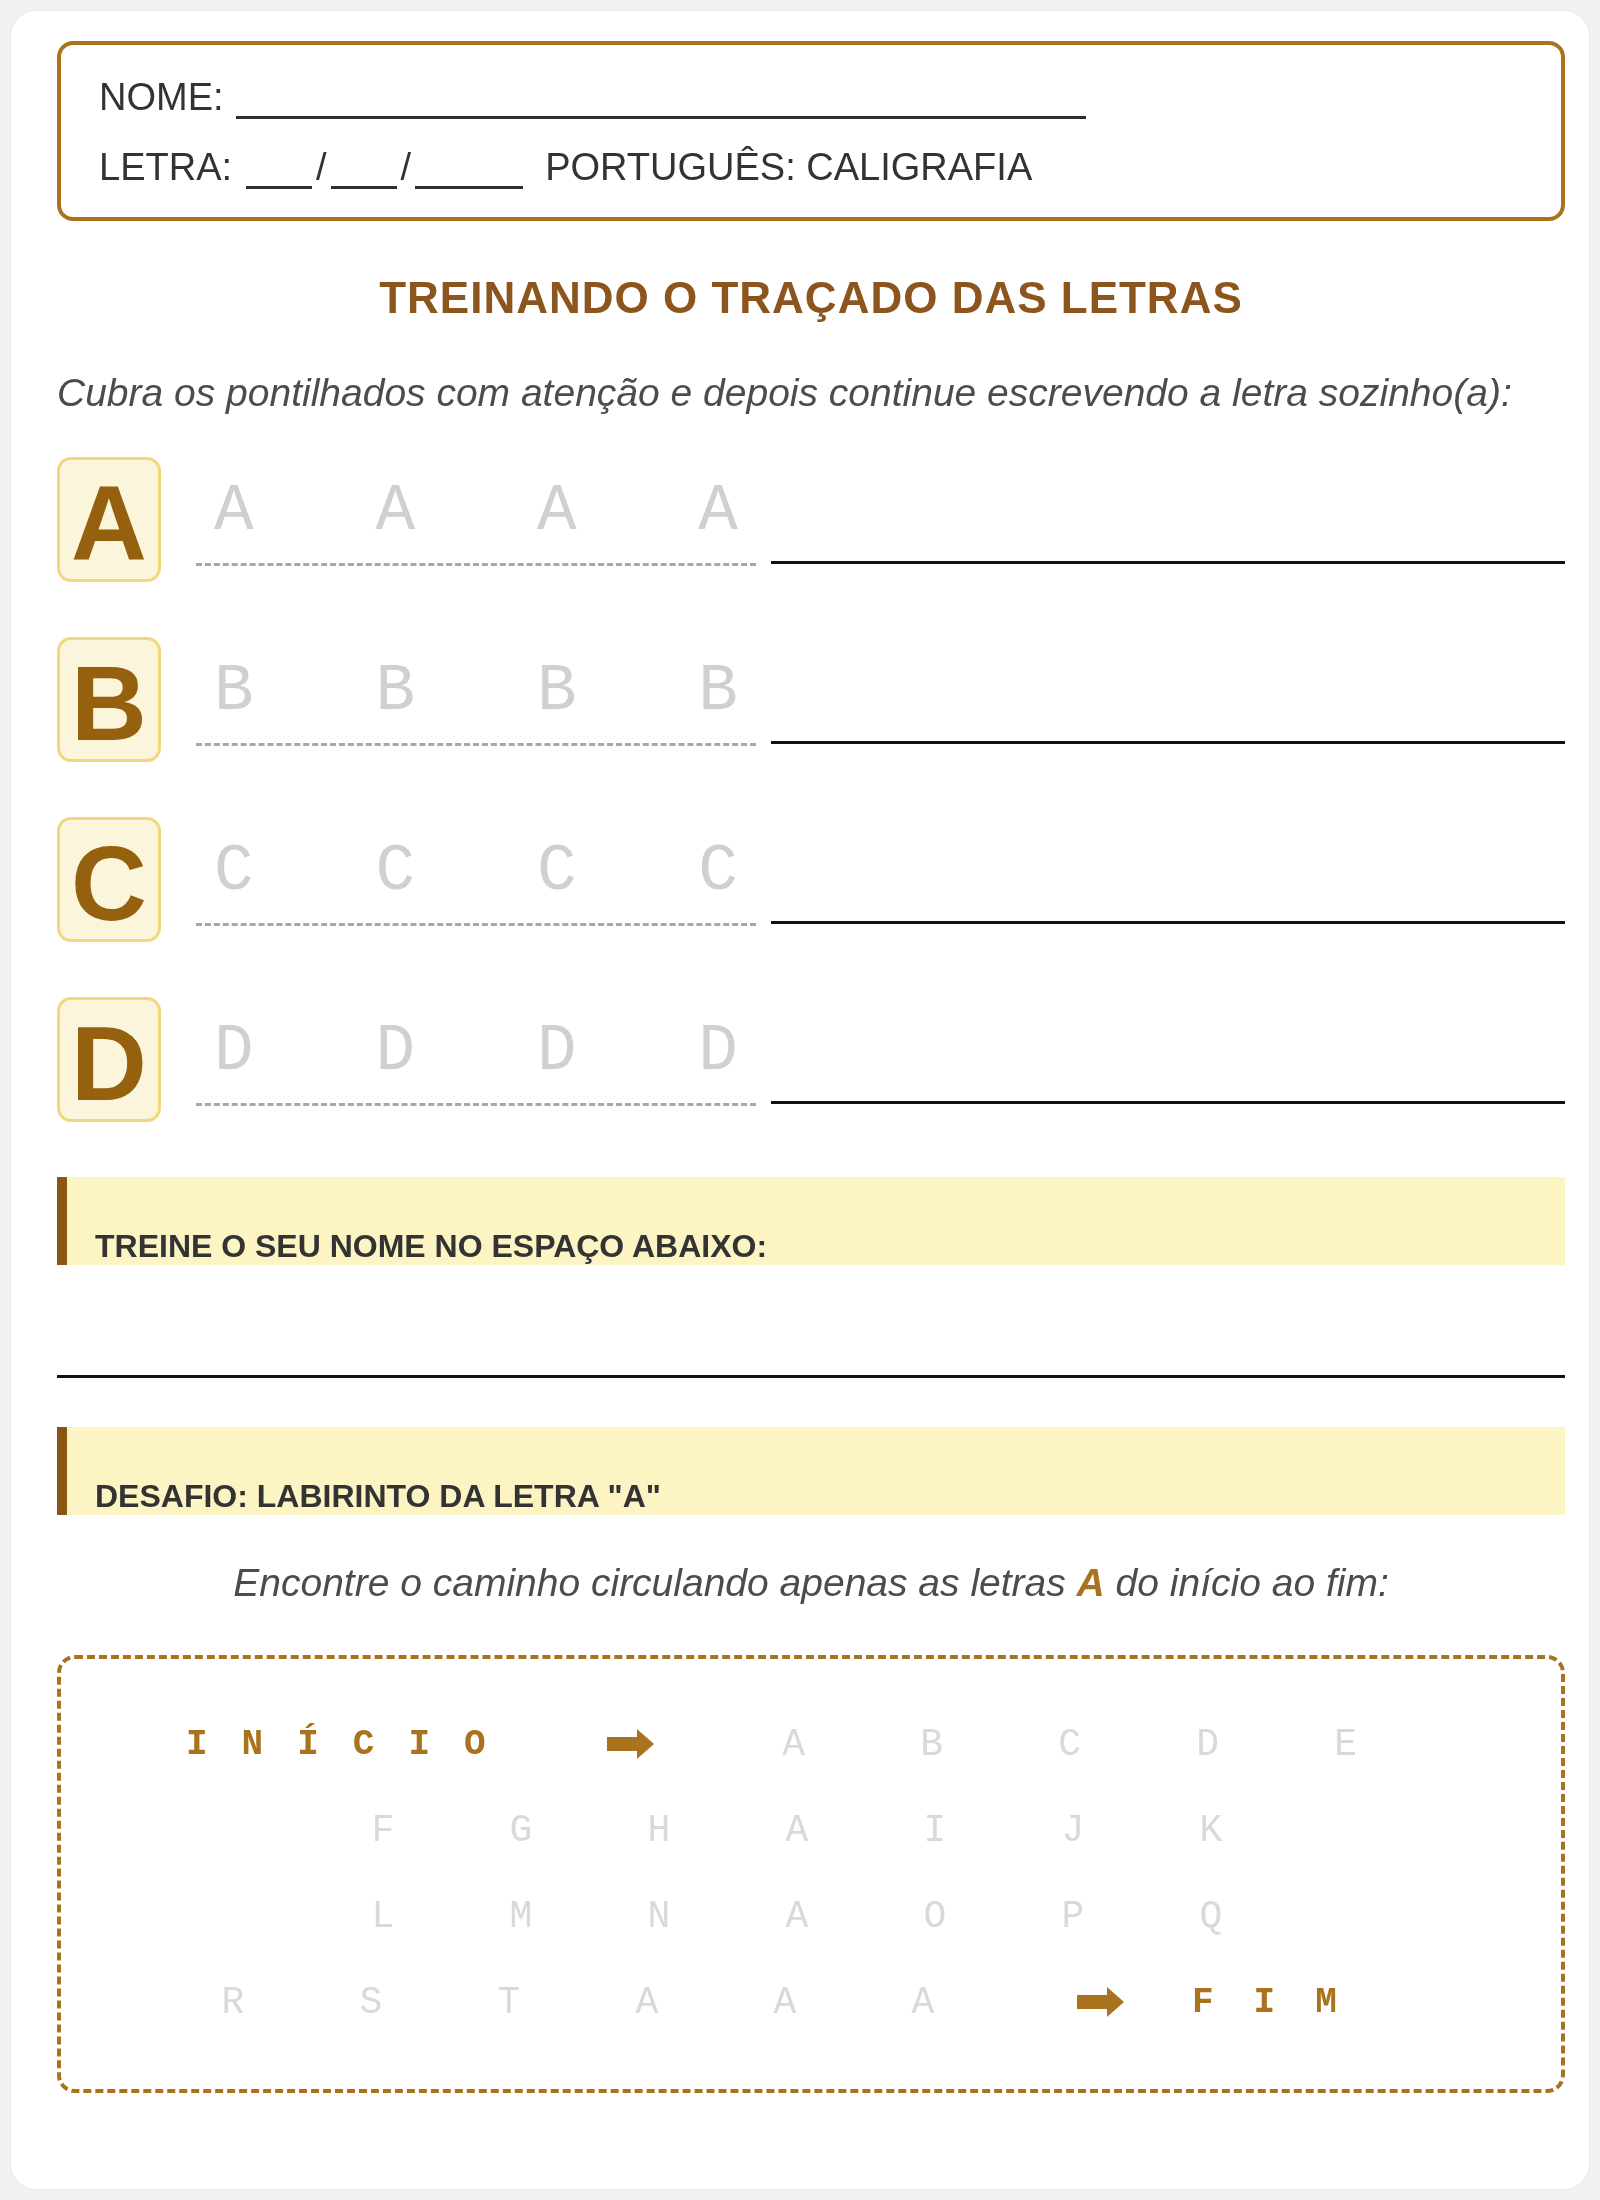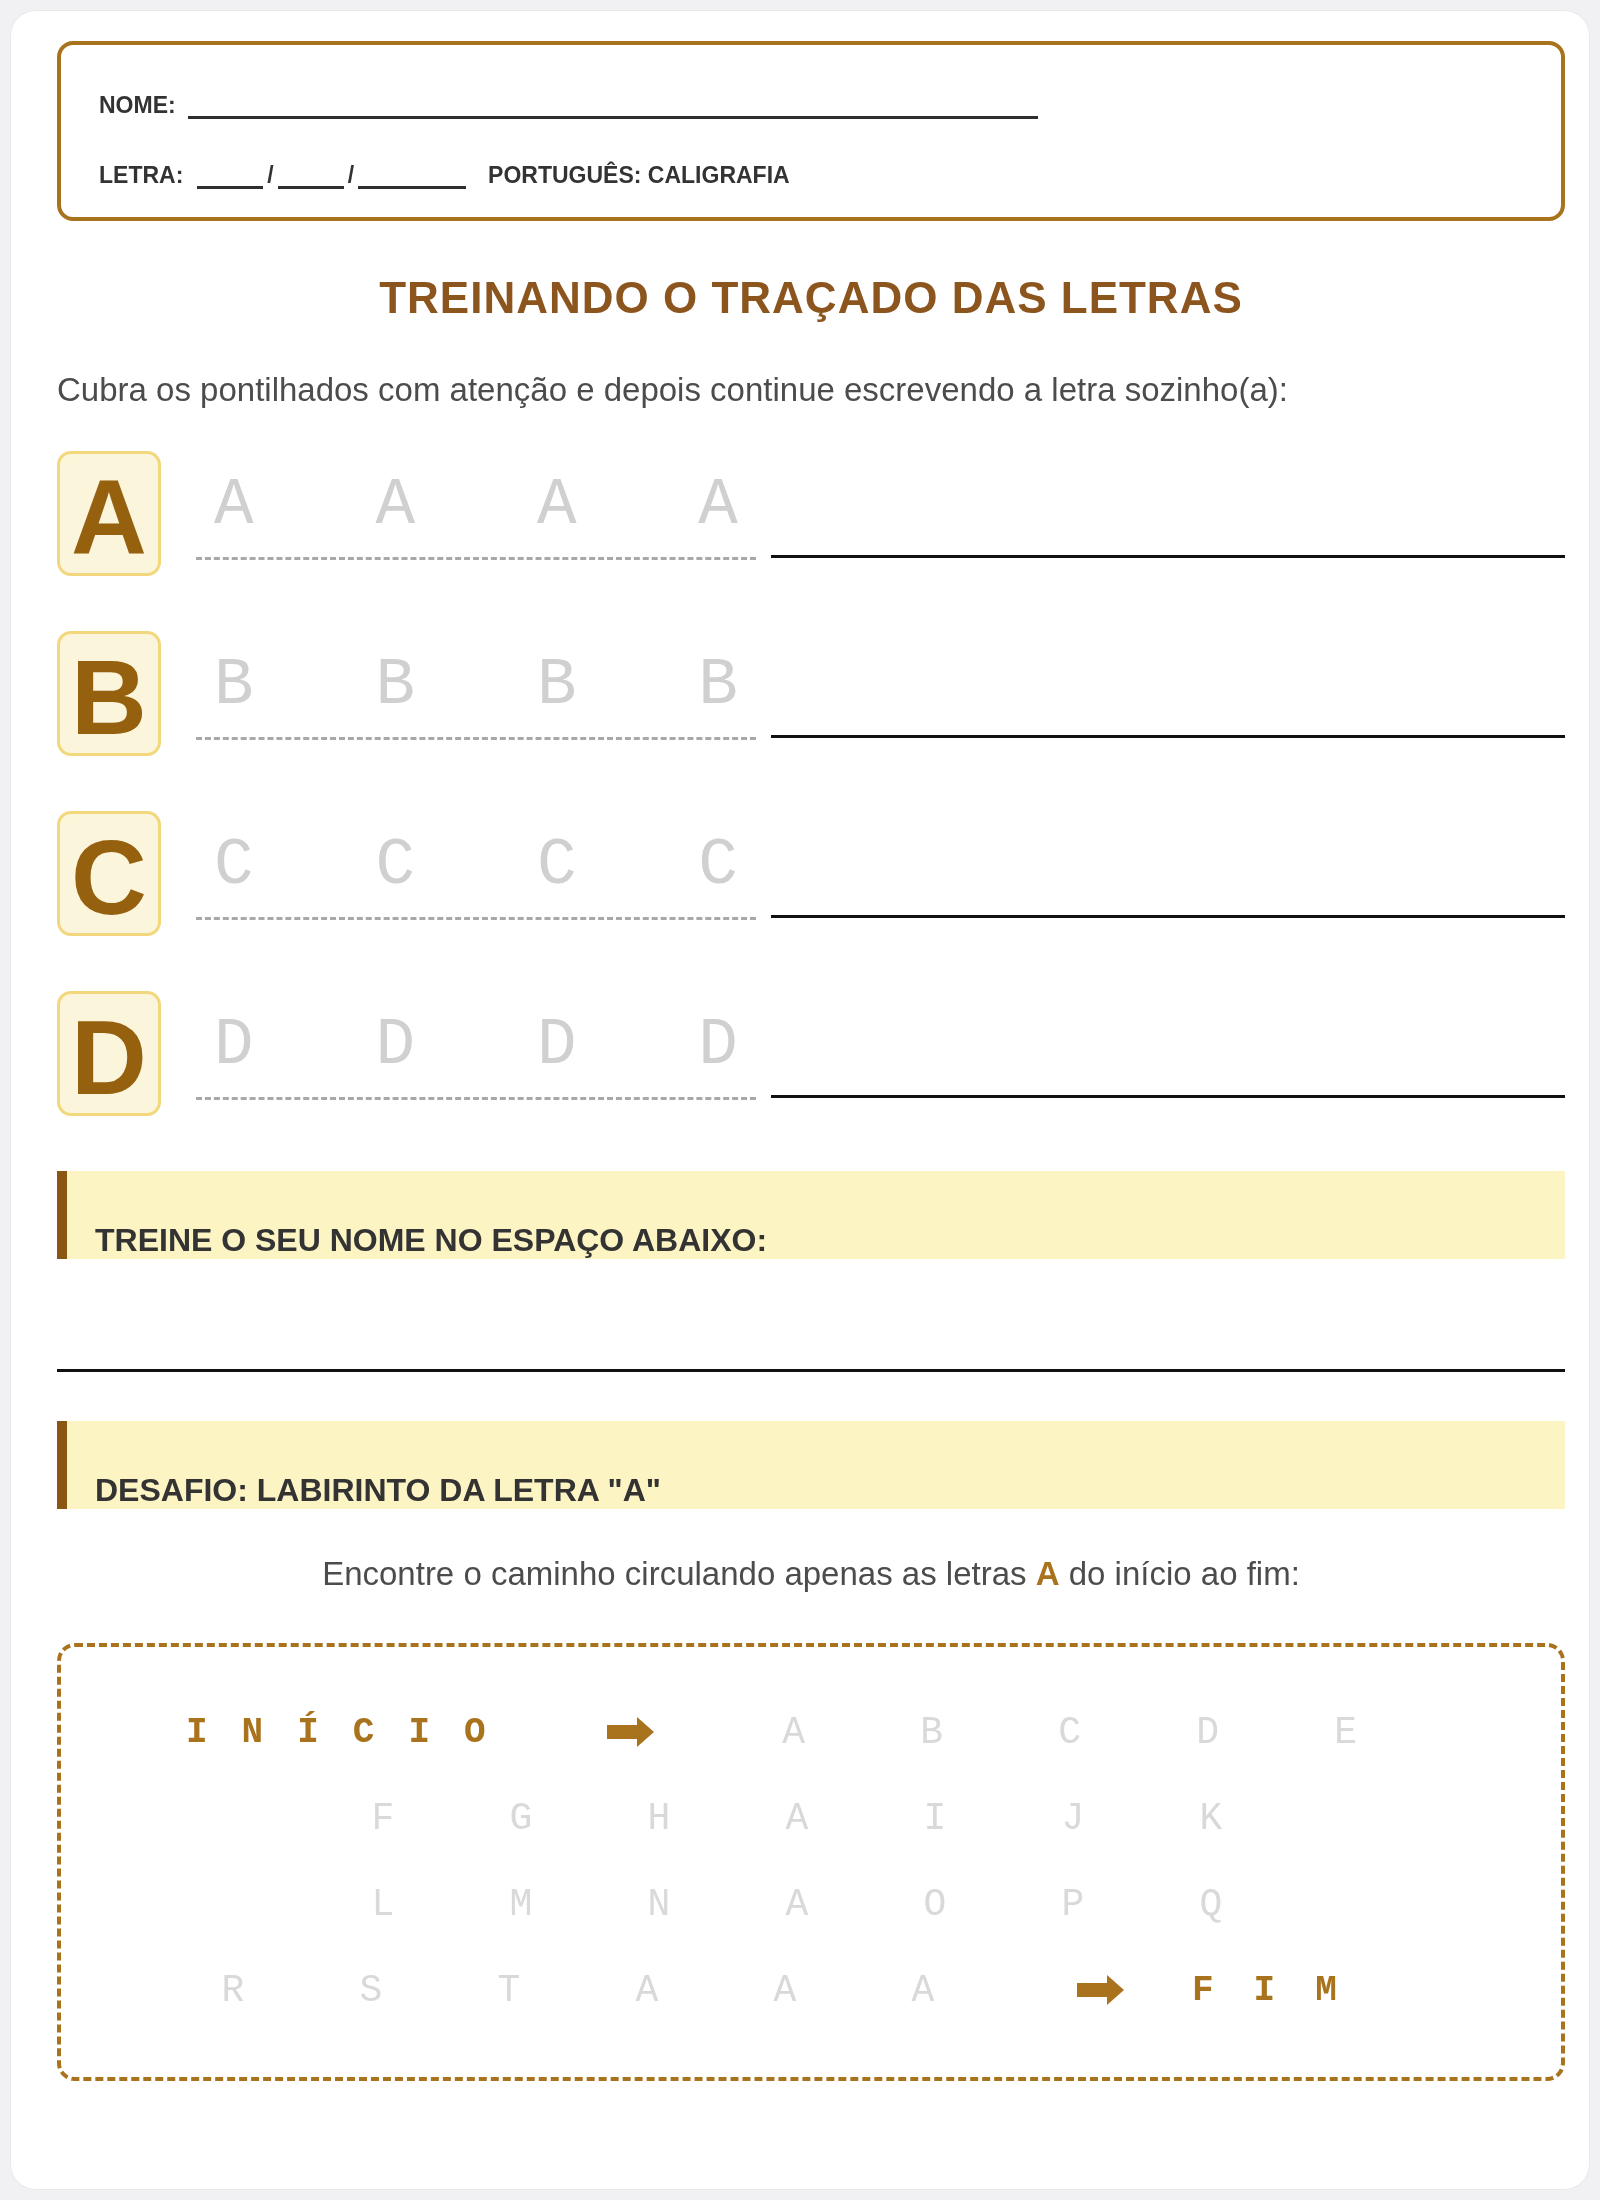--- a/index.html
+++ b/index.html
@@ -39,21 +39,21 @@
   
   .header-box{
     margin-top:30px;
     border:4px solid var(--accent-brown);
     border-radius:16px;
     padding:30px 38px 34px 38px;
     height:180px;
   }
   .hline{
     display:flex;align-items:flex-end;
-    font-size:23px;font-weight:bold;color:var(--text-dark);
+    font-size:38px;font-weight:normal;color:var(--text-dark);
     height:44px;
   }
   .hline + .hline{margin-top:26px;}
   .blank{
     display:inline-block;
     border-bottom:3px solid #2E2E2E;
     height:34px;
     margin-left:12px;
   }
   .blank.name{width:850px;}
@@ -67,21 +67,22 @@
   .title{
     margin-top:52px;
     text-align:center;
     font-size:44px;
     font-weight:bold;
     color:var(--title-brown);
     letter-spacing:1px;
   }
   .instr{
     margin-top:48px;
-    font-size:33px;
+    font-size:39px;
+    font-style:italic;
     color:var(--instr-gray);
   }
   .instr .hl{
     color:var(--accent-brown);
     font-weight:bold;
   }
 
   
   .rows-wrap{margin-top:42px;}
   .prow{

